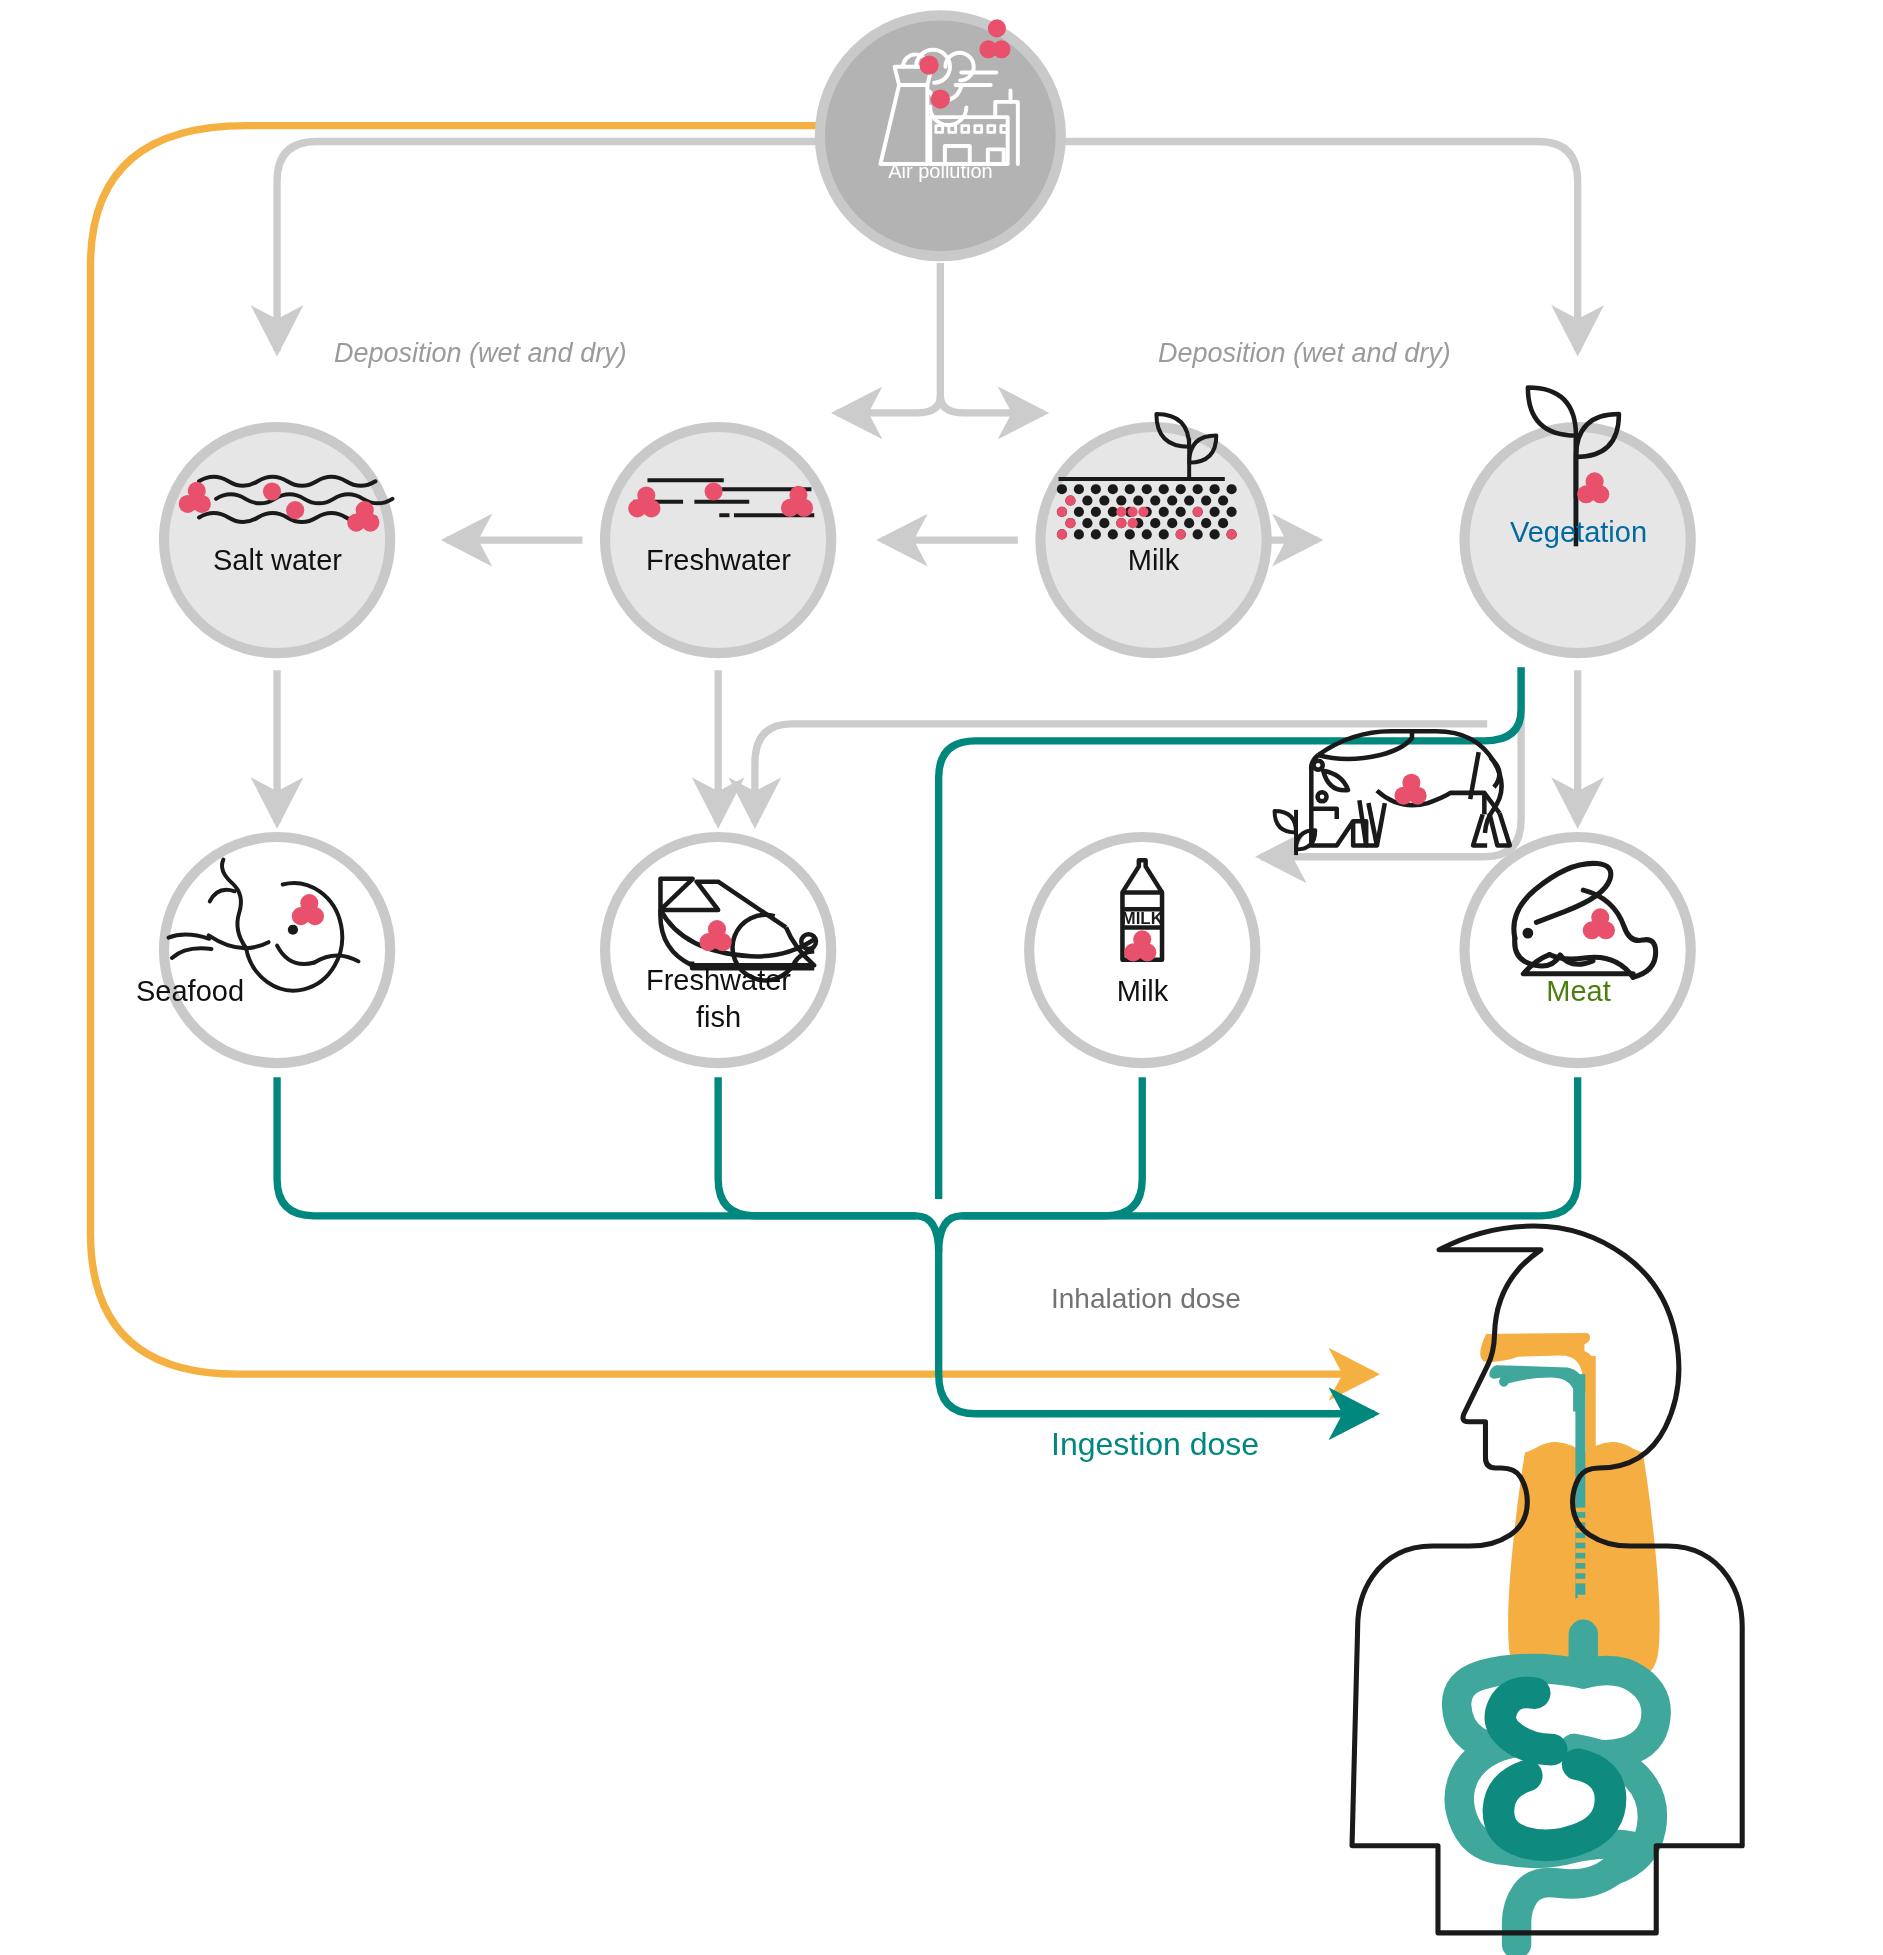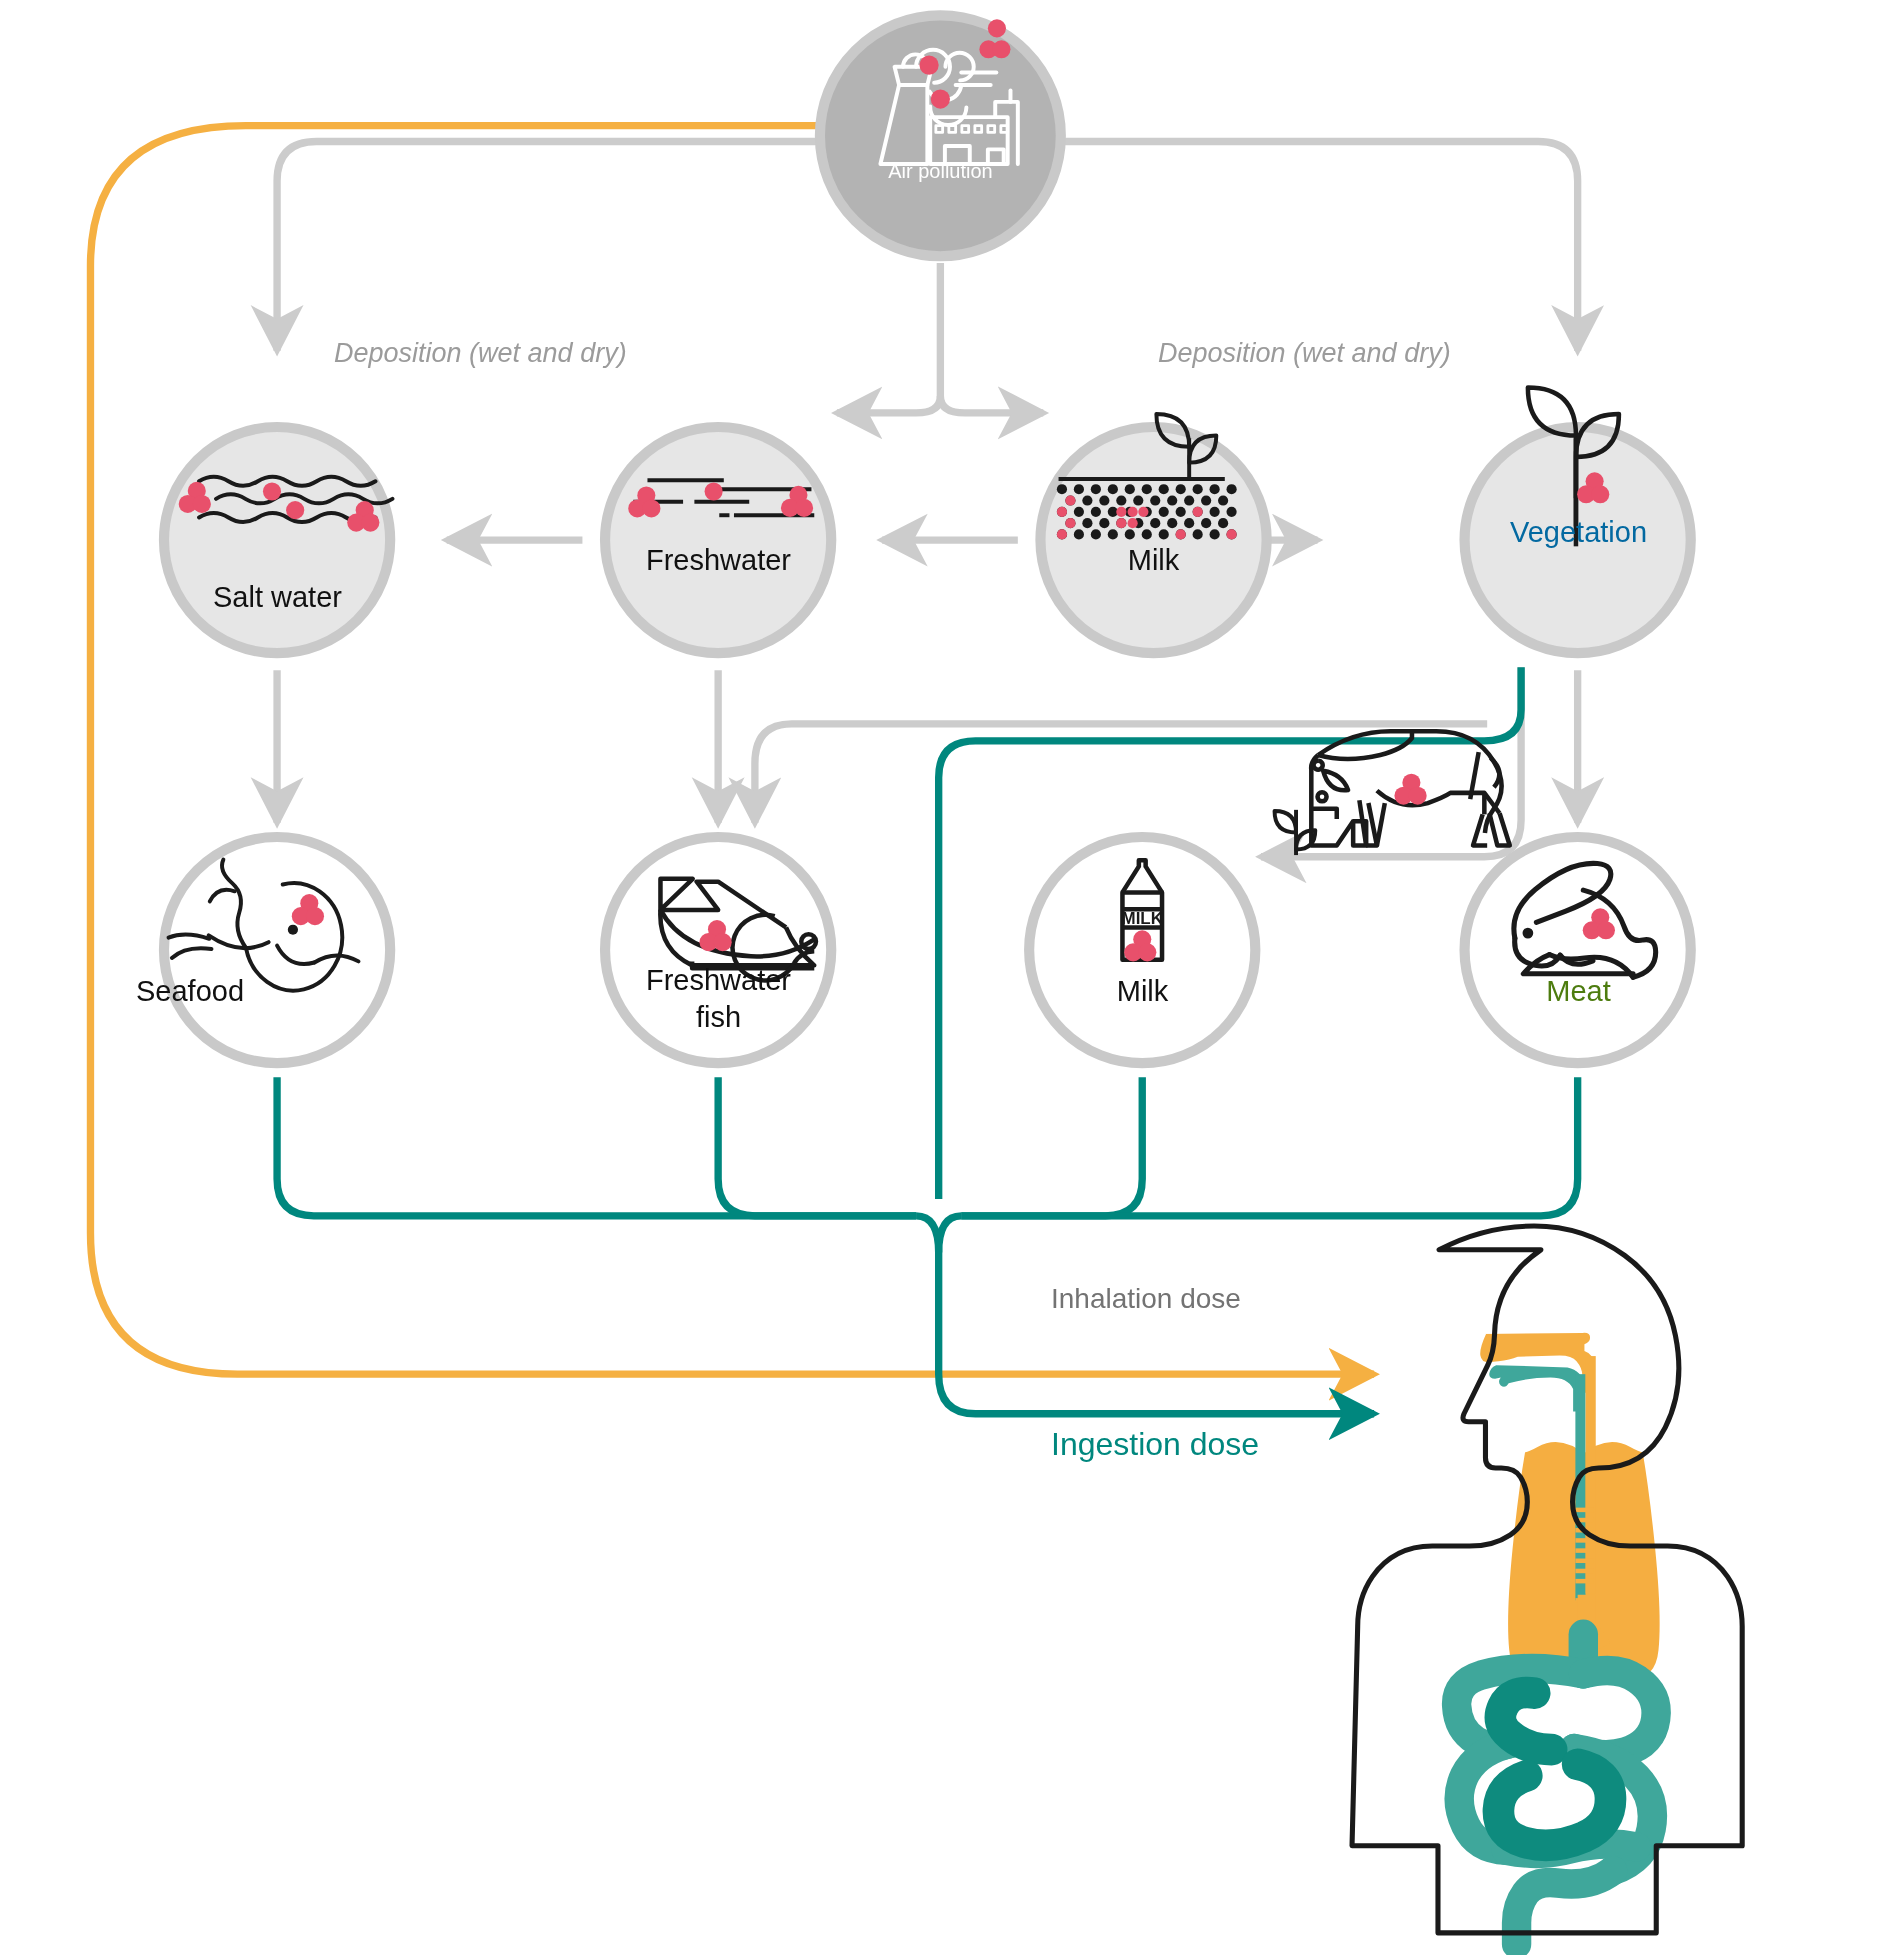--- a/index.html
+++ b/index.html
@@ -395,21 +395,21 @@
       <g fill="none" stroke="#1a1a1a" stroke-width="9" stroke-linejoin="round">
         <path d="M2725,2210 q-80,54 -82,150 q-1,32 -12,54 l-42,86 q-6,14 8,14 l30,0 l0,64 q0,18 18,18 l10,0 q24,0 34,16 q12,20 12,44 q0,38 -30,58 q-30,20 -72,20 l-66,0 q-68,0 -106,54 q-26,38 -26,88 L2391,3264 l152,0 L2543,3418 l386,0 L2929,3264 l152,0 L3081,2876 q0,-50 -26,-88 q-38,-54 -106,-54 l-66,0 q-42,0 -72,-20 q-30,-20 -30,-58 q0,-24 12,-44 q10,-16 34,-16 q82,0 118,-72 q36,-72 18,-162 q-18,-90 -90,-142 q-72,-52 -160,-52 q-88,0 -168,42 Z"></path>
       </g>
     </g>
   </svg>
 
   <div style="position:absolute;left:0;top:0;width:1883px;height:1955px;pointer-events:none;">
 
     <div style="position:absolute;left:799px;top:160px;width:283px;text-align:center;font-size:20px;color:#ffffff;font-family:'Liberation Sans',sans-serif;">Air pollution</div>
 
-    <div style="position:absolute;left:136px;top:544px;width:283px;text-align:center;font-size:29px;color:#111;font-family:'Liberation Sans',sans-serif;margin-top:37px;">Salt water</div>
+    <div style="position:absolute;left:136px;top:544px;width:283px;text-align:center;font-size:29px;color:#111;font-family:'Liberation Sans',sans-serif;">Salt water</div>
     <div style="position:absolute;left:577px;top:544px;width:283px;text-align:center;font-size:29px;color:#111;font-family:'Liberation Sans',sans-serif;">Freshwater</div>
     <div style="position:absolute;left:1012px;top:544px;width:283px;text-align:center;font-size:29px;color:#111;font-family:'Liberation Sans',sans-serif;">Milk</div>
     <div style="position:absolute;left:1437px;top:516px;width:283px;text-align:center;font-size:29px;color:#0369a1;font-family:'Liberation Sans',sans-serif;">Vegetation</div>
 
     <div style="position:absolute;left:136px;top:975px;width:283px;text-align:left;font-size:29px;color:#111;font-family:'Liberation Sans',sans-serif;">Seafood</div>
 
     <div style="position:absolute;left:577px;top:962px;width:283px;text-align:center;font-size:29px;line-height:37px;color:#111;font-family:'Liberation Sans',sans-serif;">
       <span>Freshwater</span><br>
       <span>fish</span>
     </div>

